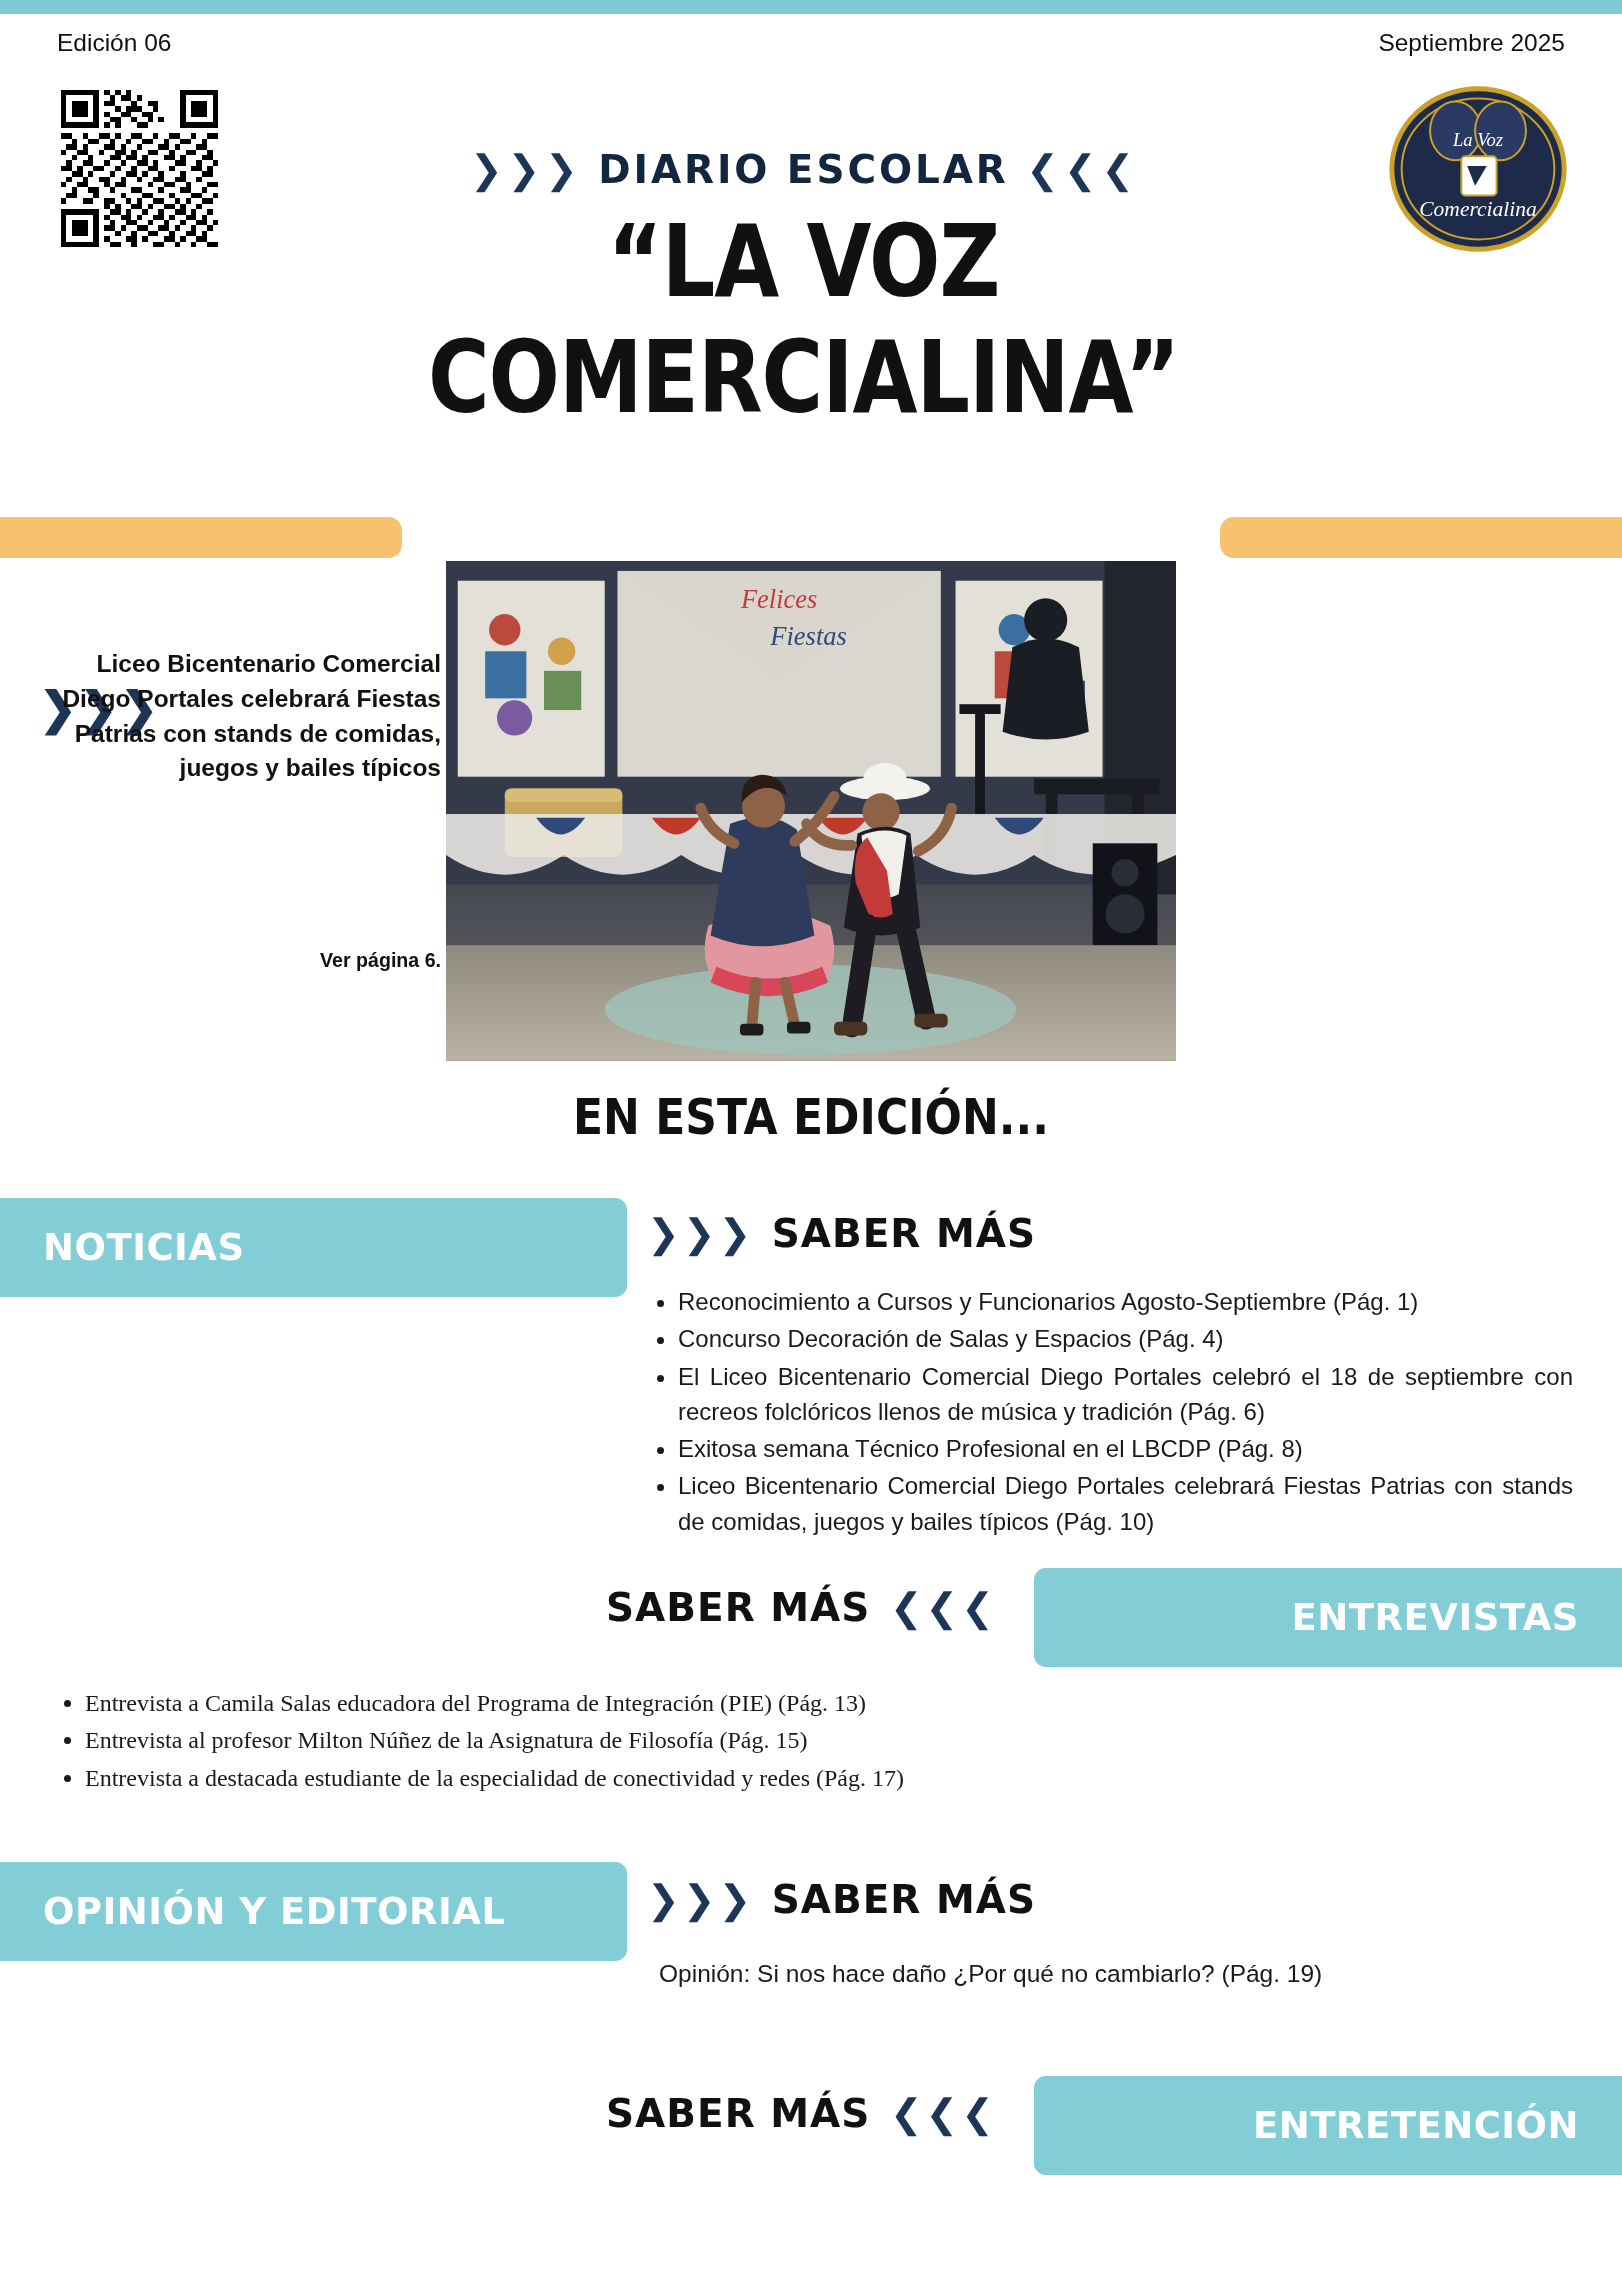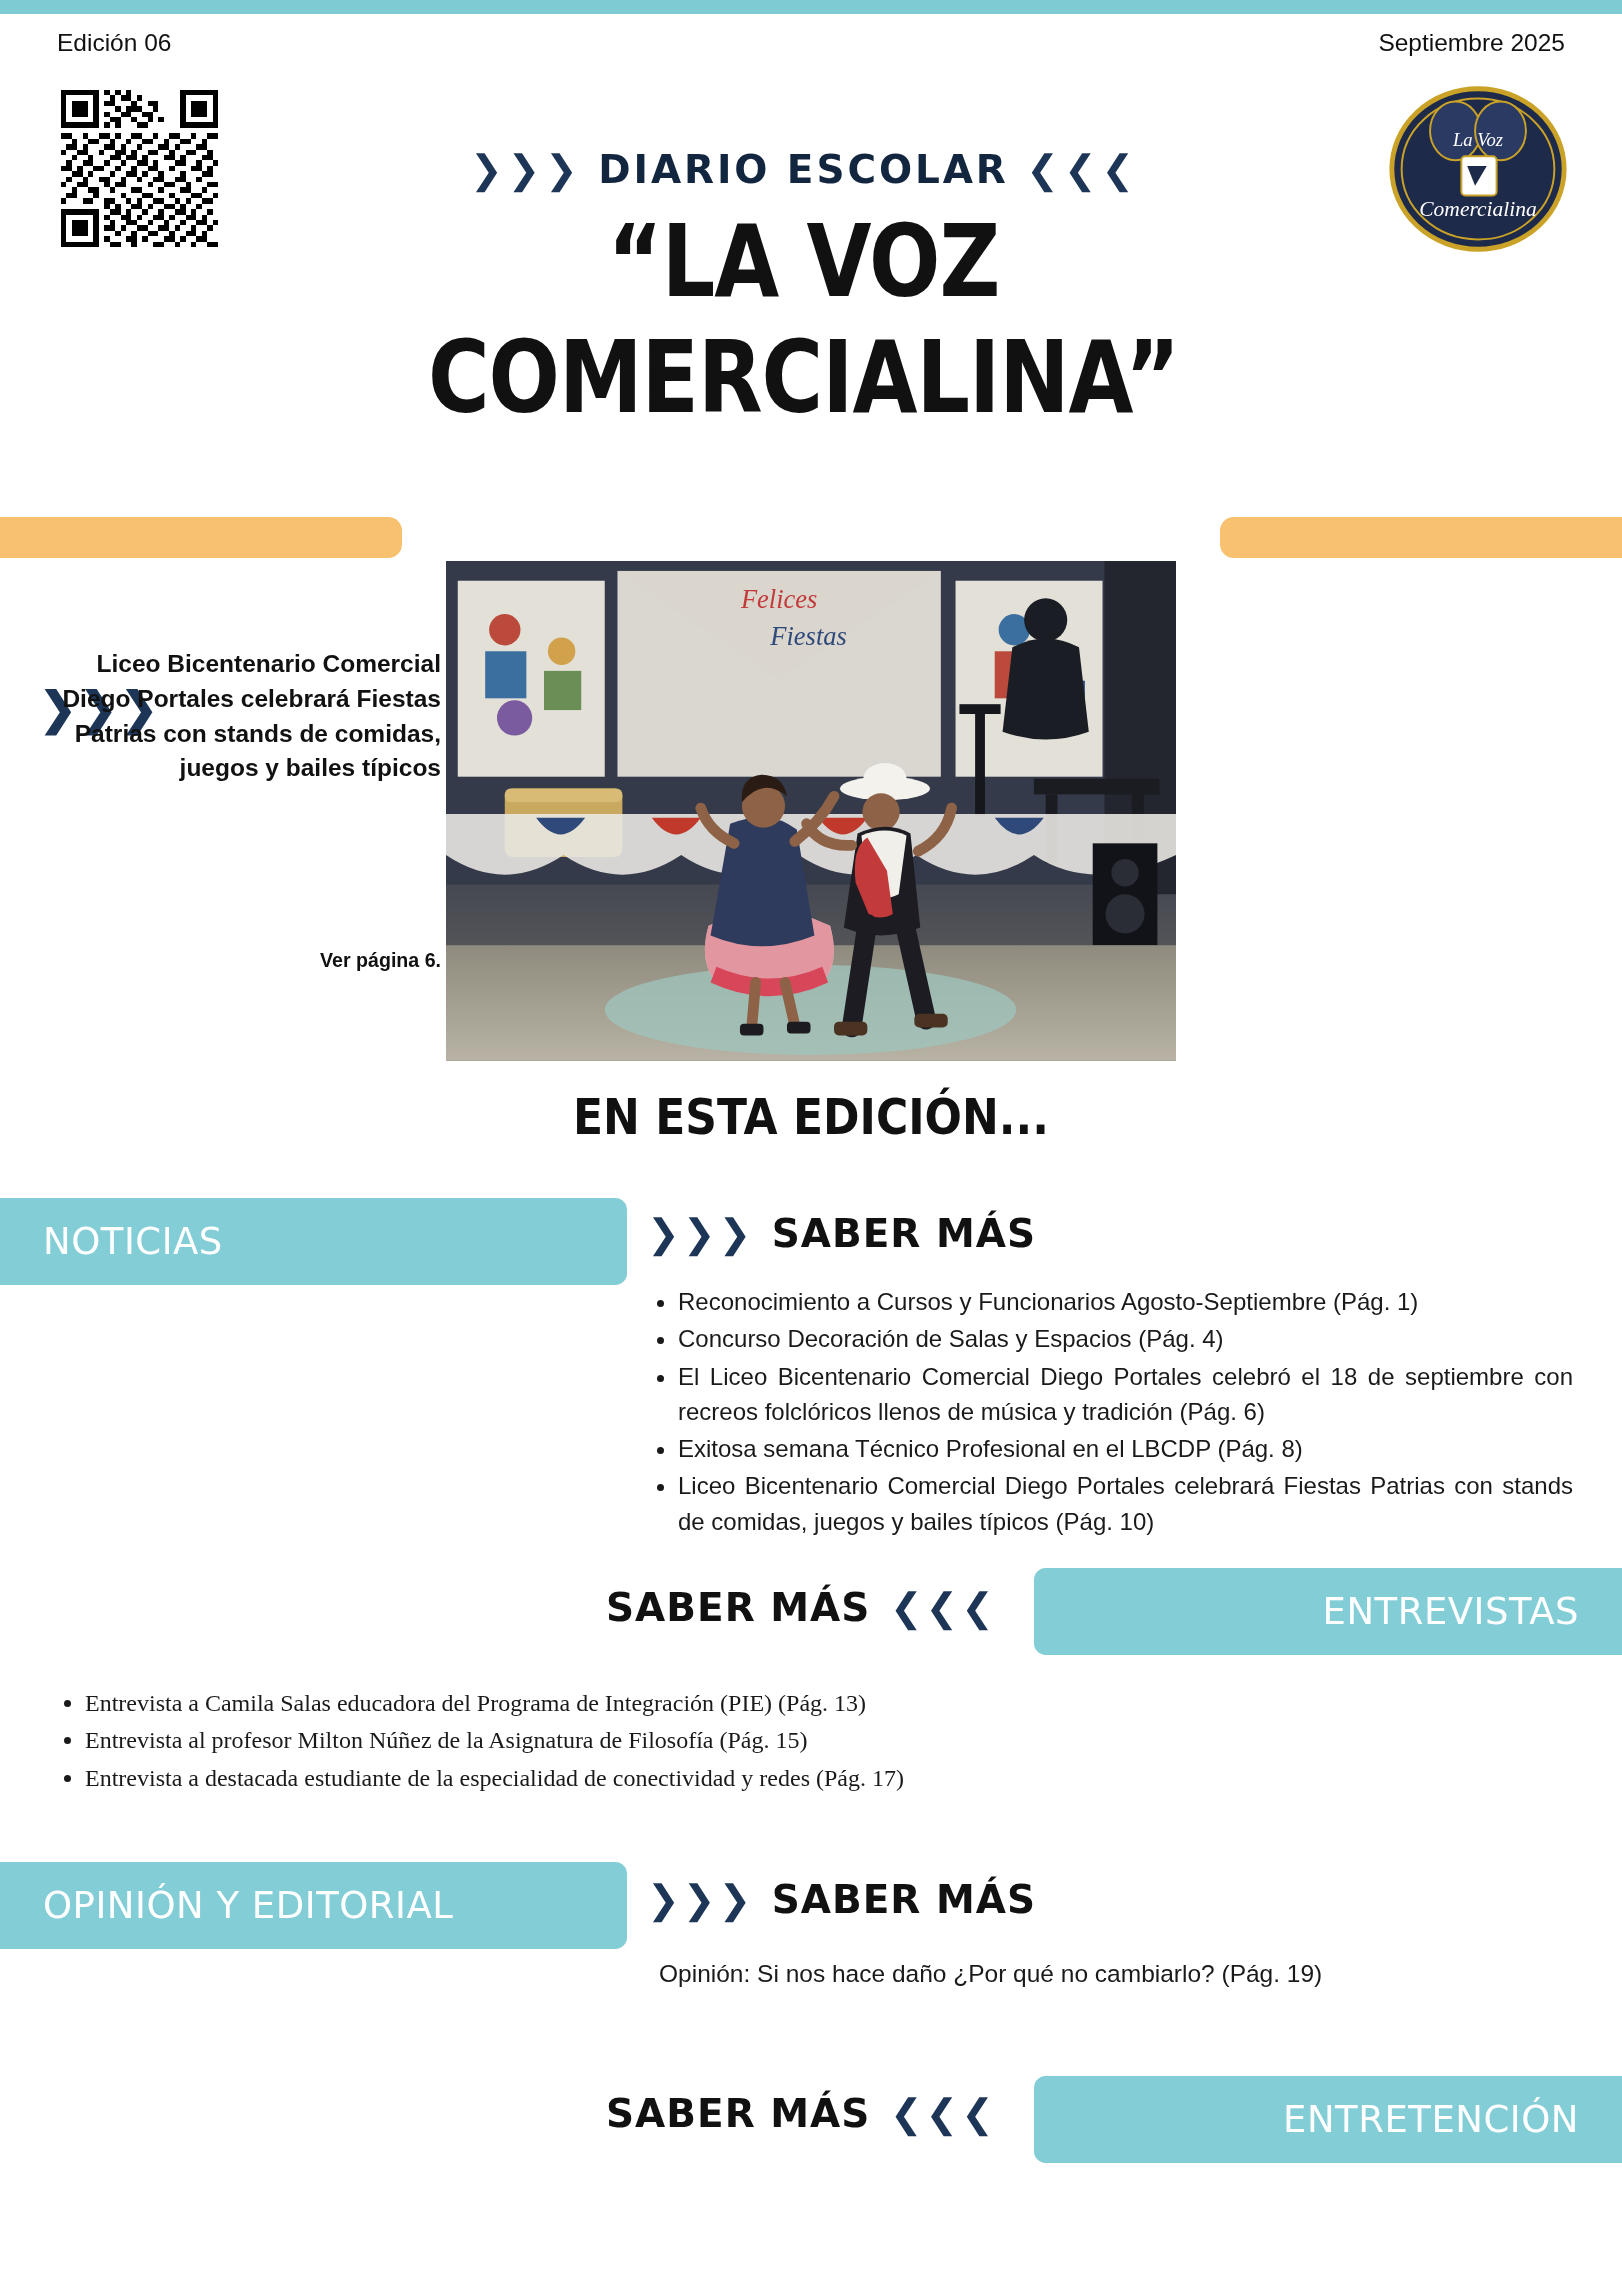--- a/index.html
+++ b/index.html
@@ -170,25 +170,25 @@
     transform: scaleY(1.12);
     transform-origin: top center;
   }
 
   
   .tag {
     position: absolute;
     background: #82cdd6;
     color: #ffffff;
     font-family: "DejaVu Sans", sans-serif;
-    font-weight: 400;
+    font-weight: 700;
     letter-spacing: 0.5px;
     display: flex;
     align-items: center;
-    height: 87px;
+    height: 99px;
     font-size: 37px;
   }
   .tag-left {
     left: 0;
     border-radius: 0 11.8px 11.8px 0;
     padding-left: 43px;
   }
   .tag-right {
     right: 0;
     border-radius: 11.8px 0 0 11.8px;

